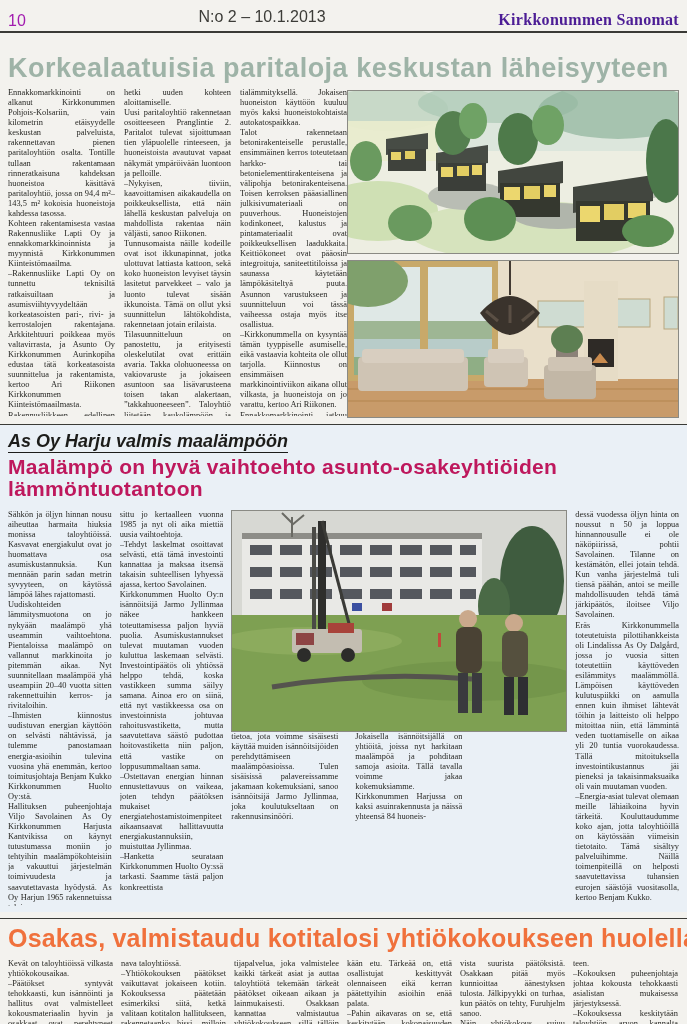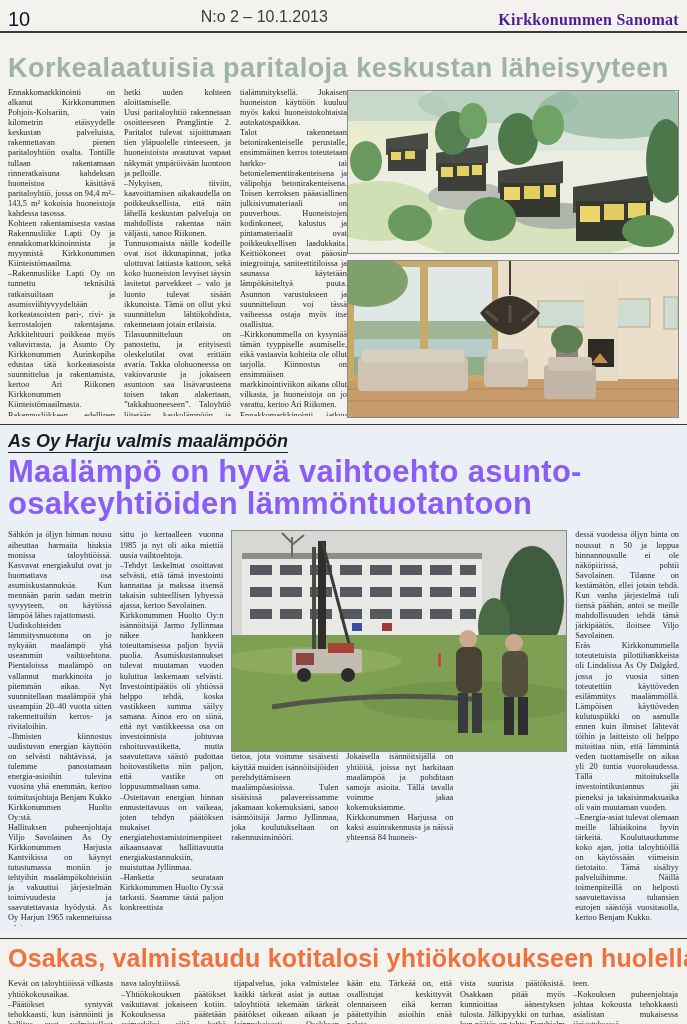--- a/index.html
+++ b/index.html
@@ -9,37 +9,37 @@
     font-family:"Liberation Serif",serif;
     color:#2b2b28;
   }
   .page{position:relative;width:687px;height:1024px;}
 
   
   .masthead{
     display:flex;align-items:flex-end;justify-content:space-between;
     padding:8px 8px 2px 8px;border-bottom:2.5px solid #3a3a36;
   }
-  .mh-page{font-family:"Liberation Sans",sans-serif;font-size:20px;color:#0f172a;line-height:1;}
+  .mh-page{font-family:"Liberation Sans",sans-serif;font-size:16px;color:#a21caf;line-height:1;}
   .mh-issue{font-family:"Liberation Sans",sans-serif;font-size:16px;color:#3c3c38;padding-bottom:3px;}
   .mh-paper{font-family:"Liberation Serif",serif;font-weight:bold;font-size:16px;color:#4c1d95;letter-spacing:.3px;}
 
   
   .h-top{
     font-family:"Liberation Sans",sans-serif;font-weight:bold;
     font-size:27px;color:#9eb3a7;margin:20px 8px 4px 8px;letter-spacing:.5px;
   }
   .kicker{
     font-family:"Liberation Sans",sans-serif;font-style:italic;font-weight:bold;
     font-size:18px;color:#1c1c1a;margin:6px 8px 2px 8px;
   }
   .kicker span{border-bottom:1.5px solid #1c1c1a;padding-bottom:1px;}
   .h-mid{
     font-family:"Liberation Sans",sans-serif;font-weight:bold;
-    font-size:31px;line-height:1.04;color:#8b5cf6;margin:4px 8px 10px 8px;letter-spacing:.3px;
+    font-size:21px;line-height:1.04;color:#be185d;margin:4px 8px 10px 8px;letter-spacing:.3px;
   }
   .h-bot{
     font-family:"Liberation Sans",sans-serif;font-weight:bold;
     font-size:25px;color:#f0713c;margin:5px 8px 6px 8px;letter-spacing:.2px;white-space:nowrap;
   }
 
   
   .coltext{
     font-size:8.4px;line-height:1.2;text-align:justify;
     white-space:pre-line;overflow:hidden;
@@ -59,21 +59,21 @@
   
   .mid-band{background:#eaf0f6;padding-bottom:6px;}
   .a2-grid{display:flex;gap:8px;margin:0 8px;}
   .a2-grid .fullcol{width:107px;height:396px;}
   .a2-fig{width:336px;}
   .a2-photo{border:1px solid #8a8a84;line-height:0;background:#fff;}
   .a2-caption{
     font-size:9.3px;font-weight:bold;font-style:italic;line-height:1.25;
     text-align:justify;margin:4px 0 6px 0;color:#1f1f1d;
   }
-  .a2-subcols{display:flex;gap:8px;}
+  .a2-subcols{display:flex;gap:17px;}
   .a2-subcols .coltext{width:107px;height:112px;}
 
   
   .a3-cols{display:flex;gap:8px;margin:0 8px;}
   .a3-cols .coltext{width:105px;height:86px;}
 </style>
 </head>
 <body>
 
 <div class="page">

